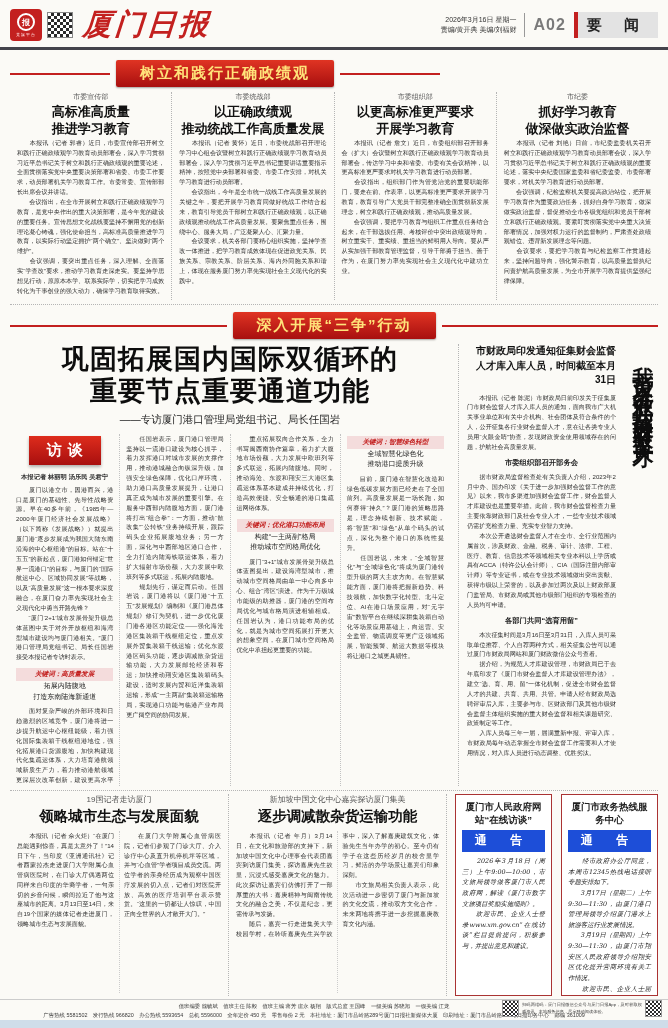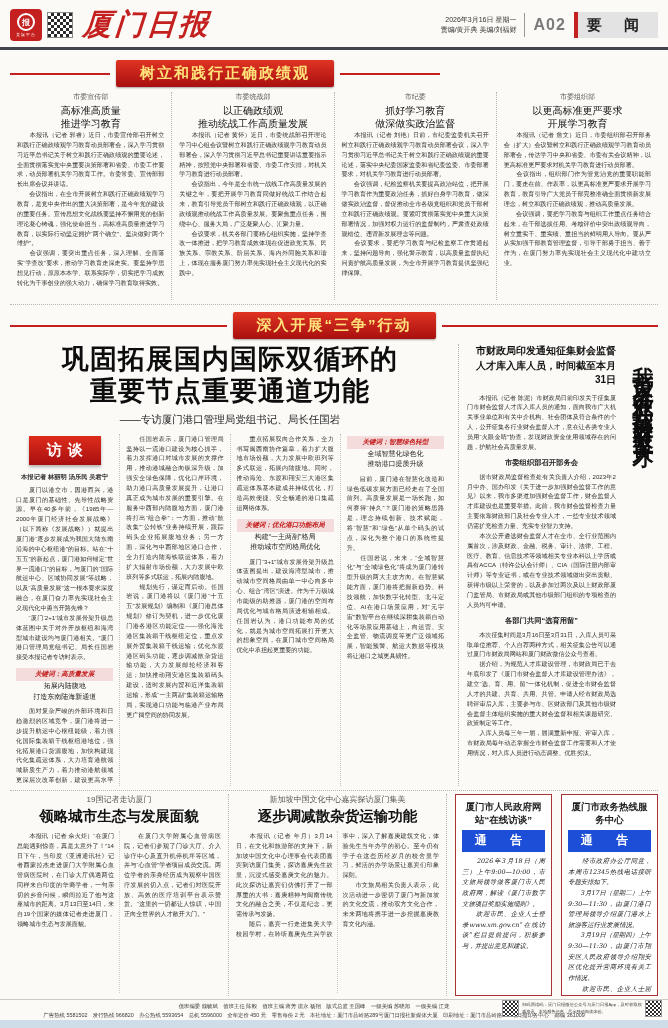--- a/index.html
+++ b/index.html
@@ -28,21 +28,21 @@
   .banner-line { flex:1; height:2px; background:#c3201f; }
   .banner-box { background:linear-gradient(180deg,#e03423,#a80f0f); color:#ffe37a; font-weight:bold; padding:4px 24px; font-size:15px; letter-spacing:2px; border-radius:2px; box-shadow:0 1px 2px rgba(0,0,0,.35); margin:0 6px; }
   .b1 { top:60px; } .b1 .banner-line { max-width:100px; }
   .b2 { top:312px; }
 
   
   .top-articles { position:absolute; top:92px; left:10px; right:10px; height:208px; display:flex; }
   .tcol { flex:1; padding:0 7px; overflow:hidden; }
   .tcol + .tcol { border-left:1px dotted #b5b5b5; }
   .kicker { text-align:center; font-size:7px; color:#555; margin-bottom:2px; }
-  .t-head { text-align:center; font-weight:normal; font-size:10px; line-height:1.3; color:#111; }
+  .t-head { text-align:center; font-weight:bold; font-size:13px; line-height:1.3; color:#111; }
   .body { font-size:6.1px; line-height:1.62; text-align:justify; color:#2e2e2e; white-space:pre-line; }
 
   .sep-h { position:absolute; left:10px; right:10px; border-top:1px dotted #b5b5b5; }
 
   
   .feature { position:absolute; top:344px; left:10px; width:440px; height:442px; }
   .f-head { text-align:center; font-size:27px; font-weight:900; line-height:1.18; color:#0d0d0d; letter-spacing:1px; }
   .f-sub { text-align:center; font-size:10.5px; color:#222; margin-top:5px; margin-bottom:7px; }
   .f-cols { display:flex; height:352px; overflow:hidden; }
   .fcol { flex:1; padding:0 6px; overflow:hidden; }
@@ -123,34 +123,34 @@
     </div>
     <div class="tcol">
       <div class="kicker">市委统战部</div>
       <div class="t-head" style="white-space:pre-line">以正确政绩观
 推动统战工作高质量发展</div>
       <div class="body">　　本报讯（记者 黄怀）近日，市委统战部召开理论学习中心组会议暨树立和践行正确政绩观学习教育动员部署会，深入学习贯彻习近平总书记重要讲话重要指示精神，按照党中央部署和省委、市委工作安排，对机关学习教育进行动员部署。
 　　会议指出，今年是全市统一战线工作高质量发展的关键之年，要把开展学习教育同做好统战工作结合起来，教育引导党员干部树立和践行正确政绩观，以正确政绩观推动统战工作高质量发展。要聚焦重点任务，围绕中心、服务大局，广泛凝聚人心、汇聚力量。
 　　会议要求，机关各部门要精心组织实施，坚持学查改一体推进，把学习教育成效体现在促进政党关系、民族关系、宗教关系、阶层关系、海内外同胞关系和谐上，体现在服务厦门努力率先实现社会主义现代化的实践中。</div>
     </div>
     <div class="tcol">
+      <div class="kicker">市委组织部</div>
+      <div class="t-head" style="white-space:pre-line">以更高标准更严要求
+开展学习教育</div>
+      <div class="body">　　本报讯（记者 詹文）近日，市委组织部召开部务会（扩大）会议暨树立和践行正确政绩观学习教育动员部署会，传达学习中央和省委、市委有关会议精神，以更高标准更严要求对机关学习教育进行动员部署。
+　　会议指出，组织部门作为管党治党的重要职能部门，要走在前、作表率，以更高标准更严要求开展学习教育，教育引导广大党员干部完整准确全面贯彻新发展理念，树立和践行正确政绩观，推动高质量发展。
+　　会议强调，要把学习教育与组织工作重点任务结合起来，在干部选拔任用、考核评价中突出政绩观导向，树立重实干、重实绩、重担当的鲜明用人导向。要从严从实加强干部教育管理监督，引导干部勇于担当、善于作为，在厦门努力率先实现社会主义现代化中建功立业。</div>
+    </div>
+    <div class="tcol">
       <div class="kicker">市纪委</div>
       <div class="t-head" style="white-space:pre-line">抓好学习教育
 做深做实政治监督</div>
       <div class="body">　　本报讯（记者 刘艳）日前，市纪委监委机关召开树立和践行正确政绩观学习教育动员部署会议，深入学习贯彻习近平总书记关于树立和践行正确政绩观的重要论述，落实中央纪委国家监委和省纪委监委、市委部署要求，对机关学习教育进行动员部署。
 　　会议强调，纪检监察机关要提高政治站位，把开展学习教育作为重要政治任务，抓好自身学习教育，做深做实政治监督，督促推动全市各级党组织和党员干部树立和践行正确政绩观。要紧盯贯彻落实党中央重大决策部署情况，加强对权力运行的监督制约，严肃查处政绩观错位、违背新发展理念等问题。
 　　会议要求，要把学习教育与纪检监察工作贯通起来，坚持问题导向，强化警示教育，以高质量监督执纪问责护航高质量发展，为全市开展学习教育提供坚强纪律保障。</div>
-    </div>
-    <div class="tcol">
-      <div class="kicker">市委组织部</div>
-      <div class="t-head" style="white-space:pre-line">以更高标准更严要求
-开展学习教育</div>
-      <div class="body">　　本报讯（记者 詹文）近日，市委组织部召开部务会（扩大）会议暨树立和践行正确政绩观学习教育动员部署会，传达学习中央和省委、市委有关会议精神，以更高标准更严要求对机关学习教育进行动员部署。
-　　会议指出，组织部门作为管党治党的重要职能部门，要走在前、作表率，以更高标准更严要求开展学习教育，教育引导广大党员干部完整准确全面贯彻新发展理念，树立和践行正确政绩观，推动高质量发展。
-　　会议强调，要把学习教育与组织工作重点任务结合起来，在干部选拔任用、考核评价中突出政绩观导向，树立重实干、重实绩、重担当的鲜明用人导向。要从严从实加强干部教育管理监督，引导干部勇于担当、善于作为，在厦门努力率先实现社会主义现代化中建功立业。</div>
     </div>
   </div>
 
   <div class="sep-h" style="top:304px"></div>
 
   <div class="banner-row b2">
     <div class="banner-line"></div>
     <div class="banner-box">深入开展“三争”行动</div>
     <div class="banner-line"></div>
   </div>

